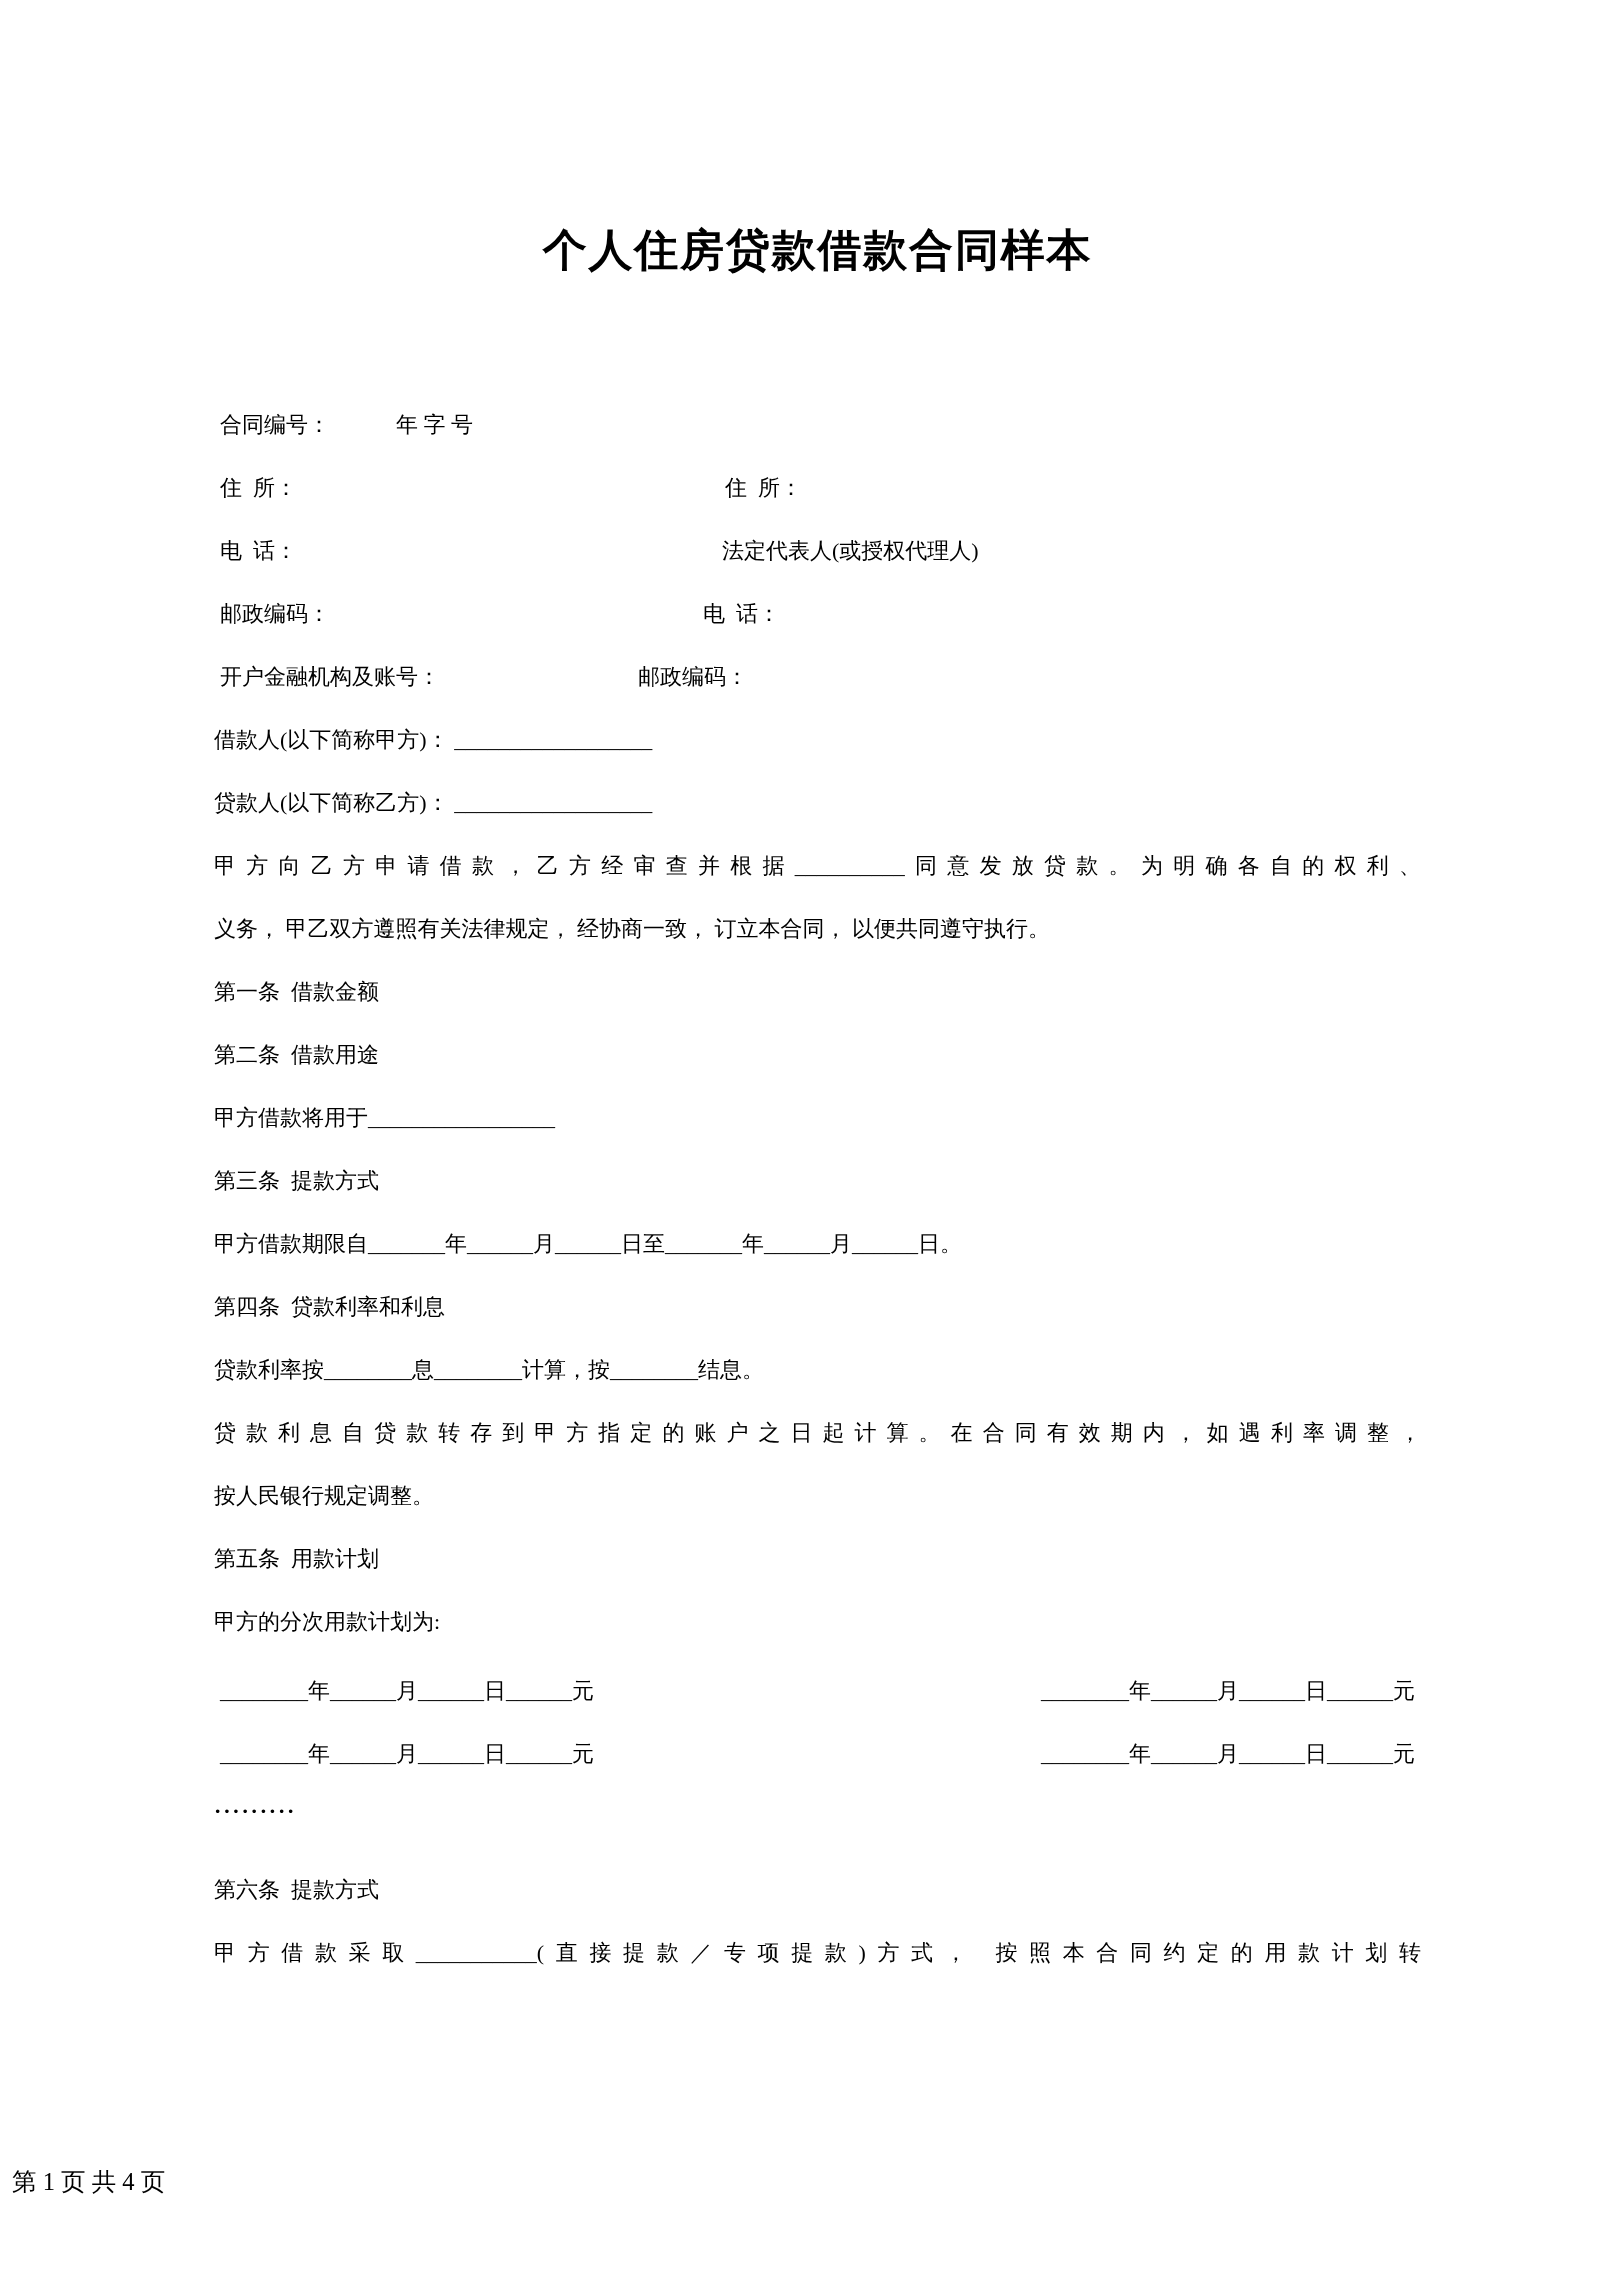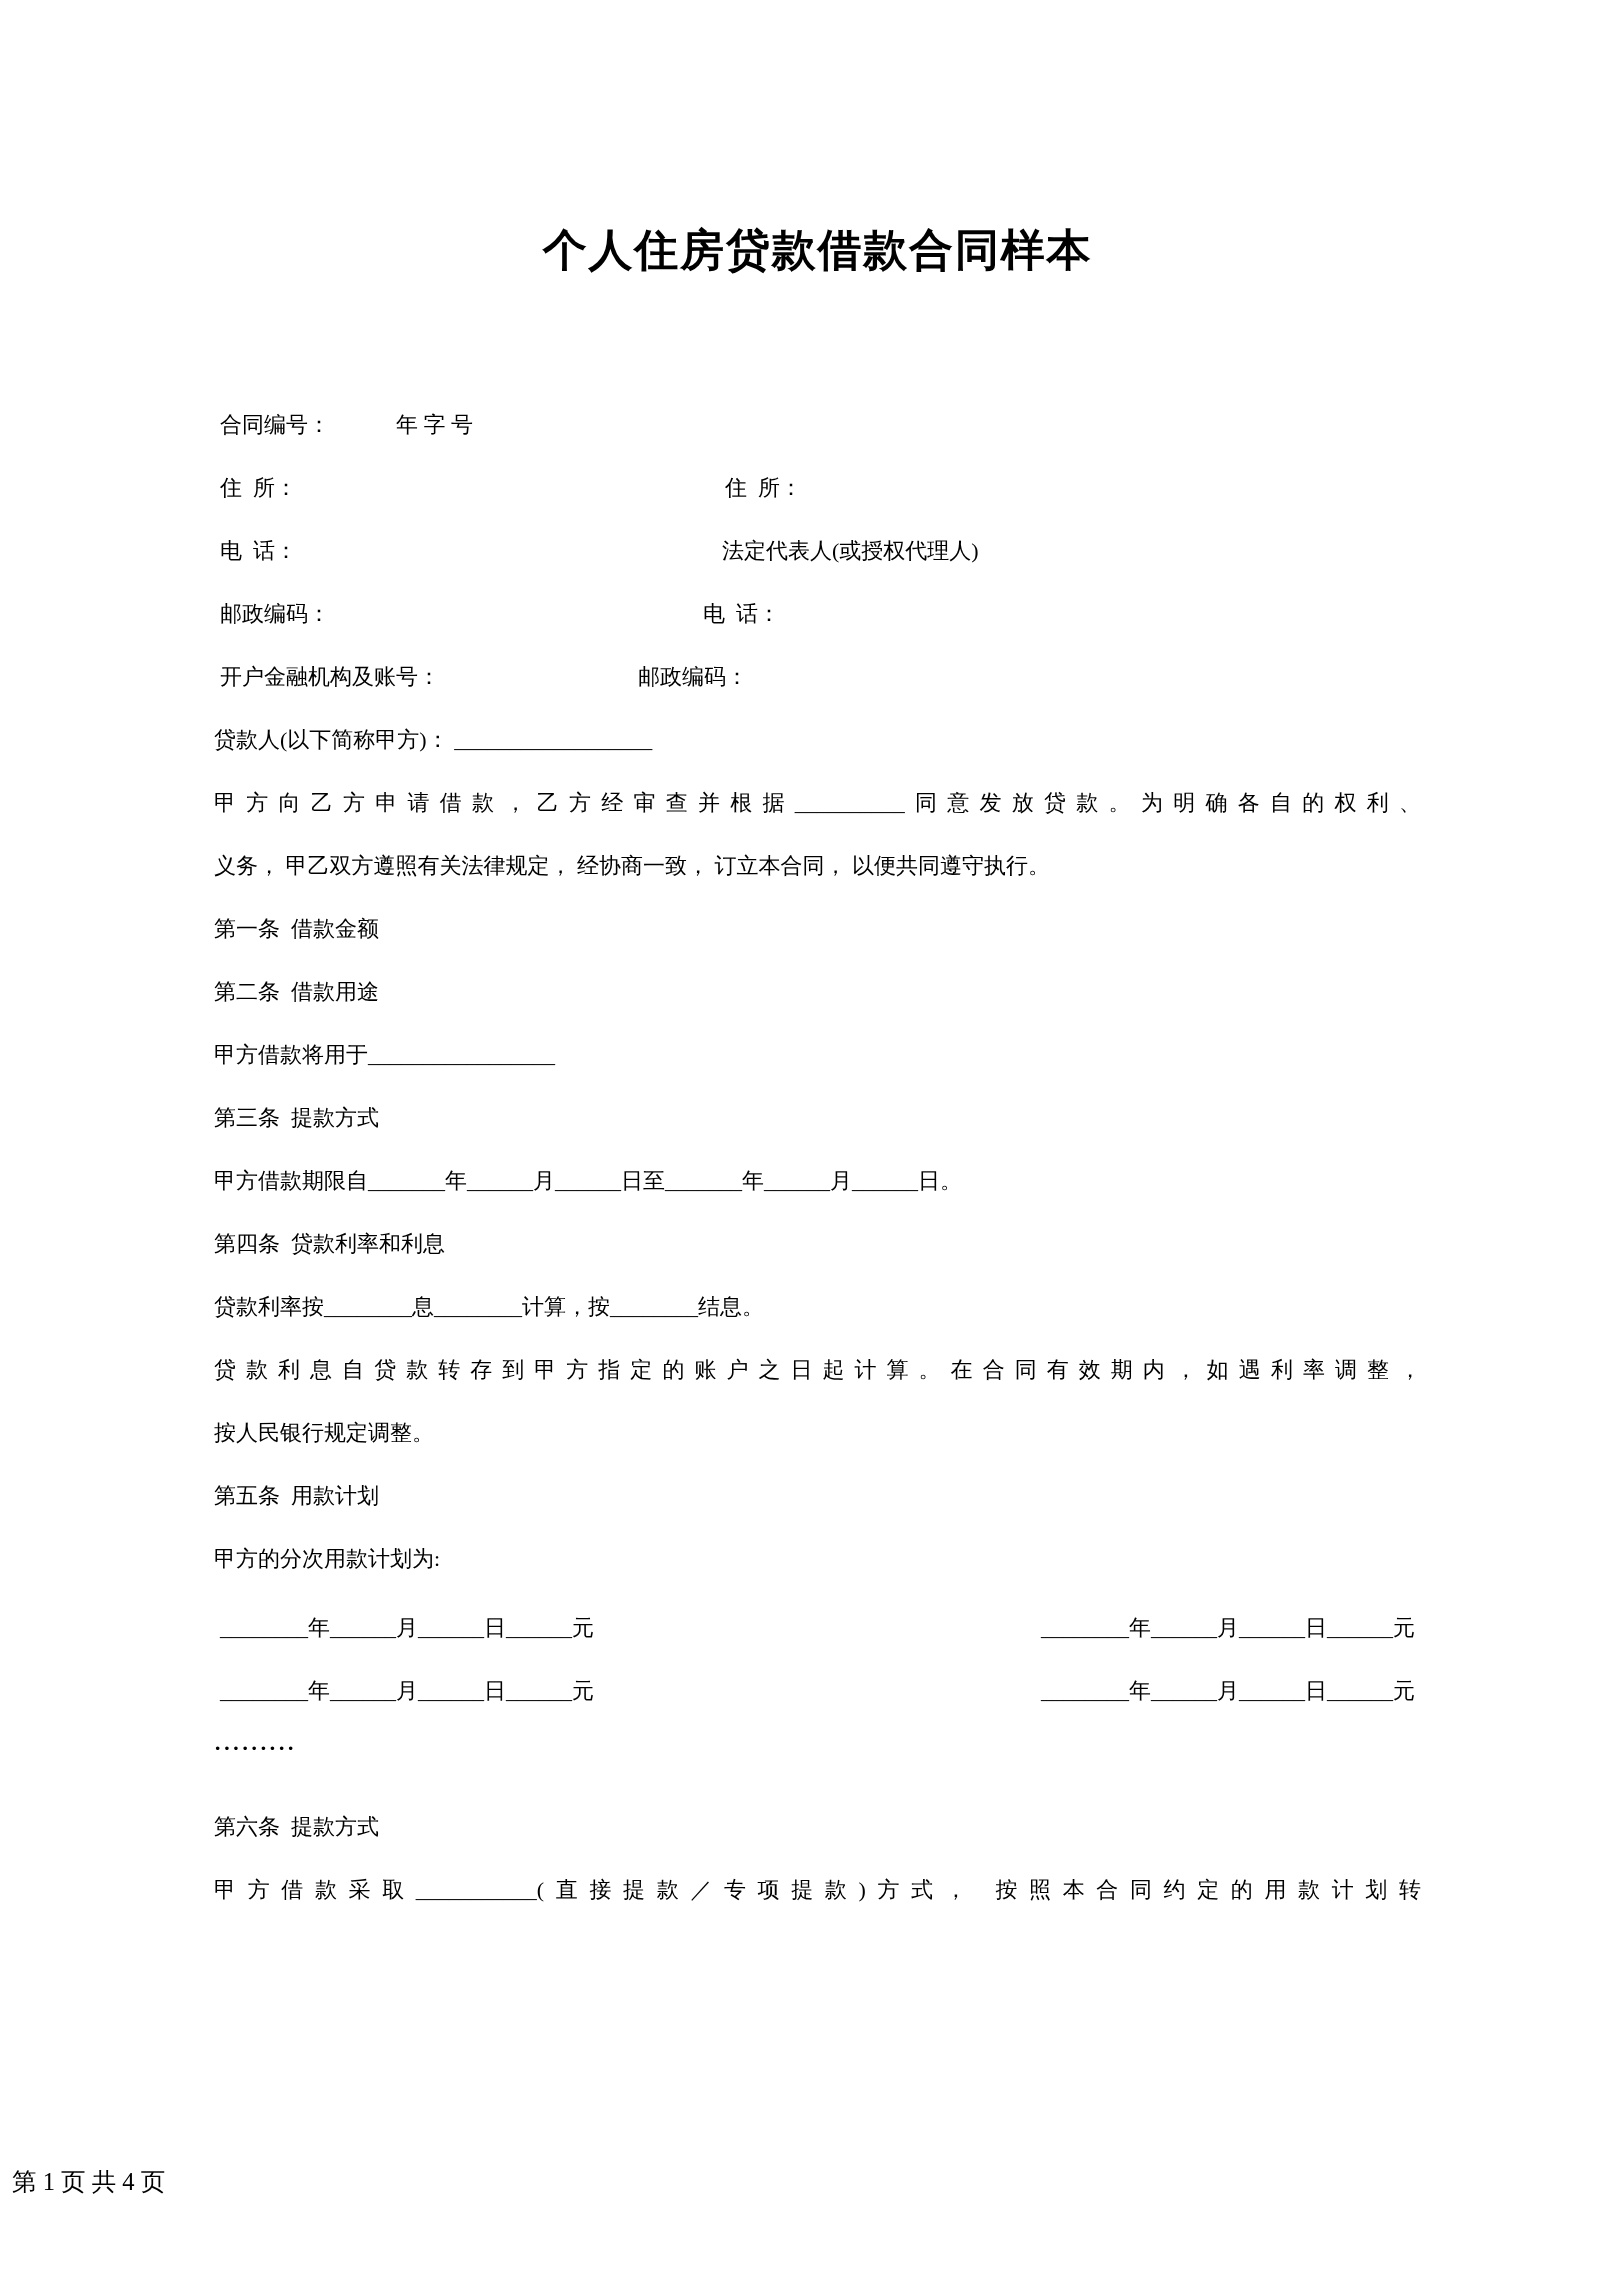--- a/index.html
+++ b/index.html
@@ -83,22 +83,23 @@
 
 
     <p class="line"><span>住  所：</span><span class="c2" style="left:511px">住  所：</span></p>
 
     <p class="line"><span>电  话：</span><span class="c2" style="left:508px">法定代表人(或授权代理人)</span></p>
 
     <p class="line"><span>邮政编码：</span><span class="c2" style="left:489px">电  话：</span></p>
 
     <p class="line"><span>开户金融机构及账号：</span><span class="c2" style="left:424px">邮政编码：</span></p>
 
+    <p class="line">借款人(以下简称甲方)： __________________</p>
 
-    <p class="line">贷款人(以下简称甲方)： __________________</p>
+    <p class="line">贷款人(以下简称乙方)： __________________</p>
 
     <p class="line stretch">甲方向乙方申请借款，乙方经审查并根据__________同意发放贷款。为明确各自的权利、</p>
 
     <p class="line">义务， 甲乙双方遵照有关法律规定， 经协商一致， 订立本合同， 以便共同遵守执行。</p>
 
     <p class="line">第一条  借款金额</p>
 
 
     <p class="line">第二条  借款用途</p>
 

